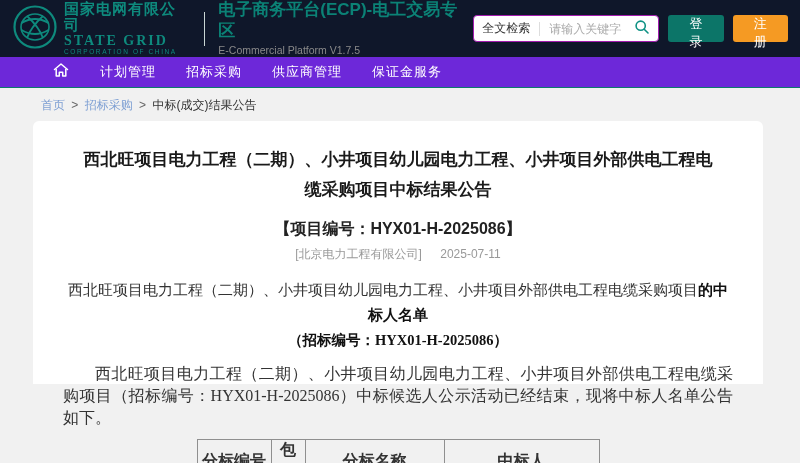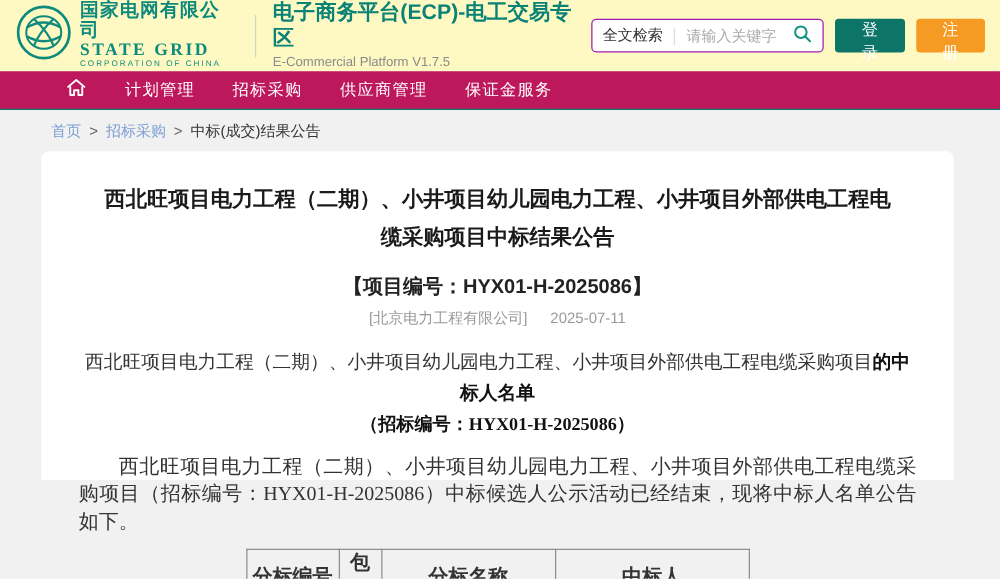--- a/index.html
+++ b/index.html
@@ -1,20 +1,20 @@
 <!DOCTYPE html>
 <html><head>
 <meta charset="utf-8">
 <style>
   * { margin:0; padding:0; box-sizing:border-box; }
   html,body { width:800px; height:463px; overflow:hidden; background:#f1f1f1;
               font-family:"Liberation Sans", "DejaVu Sans", sans-serif; }
 
   
-  .top-header { height:57px; background:#fef9c3; display:flex; align-items:center; padding:0 12px 0 13px; }
+  .top-header { height:57px; background:#0f172a; display:flex; align-items:center; padding:0 12px 0 13px; }
   .logo-wrap { display:flex; align-items:center; gap:7px; }
   .logo-text { display:flex; flex-direction:column; line-height:1.05; }
   .logo-cn { color:#0e8a7d; font-size:15px; font-weight:bold; letter-spacing:1px; }
   .logo-en { color:#0e8a7d; font-family:"Liberation Serif","DejaVu Serif",serif; font-weight:bold; font-size:14px; letter-spacing:2px; margin-top:1px; }
   .logo-sub { color:#0e8a7d; font-size:6.5px; letter-spacing:1.6px; margin-top:1px; }
   .divider-v { width:1px; height:34px; background:#c9d6d4; margin:0 13px; }
   .platform { display:flex; flex-direction:column; line-height:1.2; }
   .platform-title { color:#0b8276; font-size:17px; font-weight:bold; }
   .platform-sub { color:#8a8a8a; font-size:10.5px; margin-top:3px; }
   .header-right { margin-left:auto; display:flex; align-items:center; gap:9px; }
@@ -23,21 +23,21 @@
   .search-scope { font-size:12px; color:#333; white-space:nowrap; cursor:pointer; }
   .search-sep { width:1px; height:14px; background:#ddd; margin:0 9px; }
   .search-input { flex:1; border:none; outline:none; font-size:12px; color:#333; min-width:0; background:transparent; }
   .search-input::placeholder { color:#aaa; }
   .search-btn { background:none; border:none; cursor:pointer; display:flex; align-items:center; padding:0; }
   .btn { height:27px; border:none; border-radius:3px; font-size:13px; color:#fff; cursor:pointer; padding:0 15px; }
   .btn-login { background:#0c7568; }
   .btn-register { background:#f59a23; }
 
   
-  .nav { height:31px; background:#be185d; display:flex; align-items:center; padding-left:52px; gap:30px;
+  .nav { height:31px; background:#6d28d9; display:flex; align-items:center; padding-left:52px; gap:30px;
          border-bottom:1px solid #0b7a6d; }
   .nav-home { display:flex; align-items:center; cursor:pointer; }
   .nav-item { color:#ffffff; font-size:13px; cursor:pointer; white-space:nowrap; letter-spacing:1px; }
 
   
   .breadcrumb { font-size:12px; margin:9px 0 7px 41px; color:#666; }
   .crumb-link { color:#7d9fd3; cursor:pointer; text-decoration:none; }
   .crumb-sep { color:#666; margin:0 3px; }
   .crumb-current { color:#333; }
 

